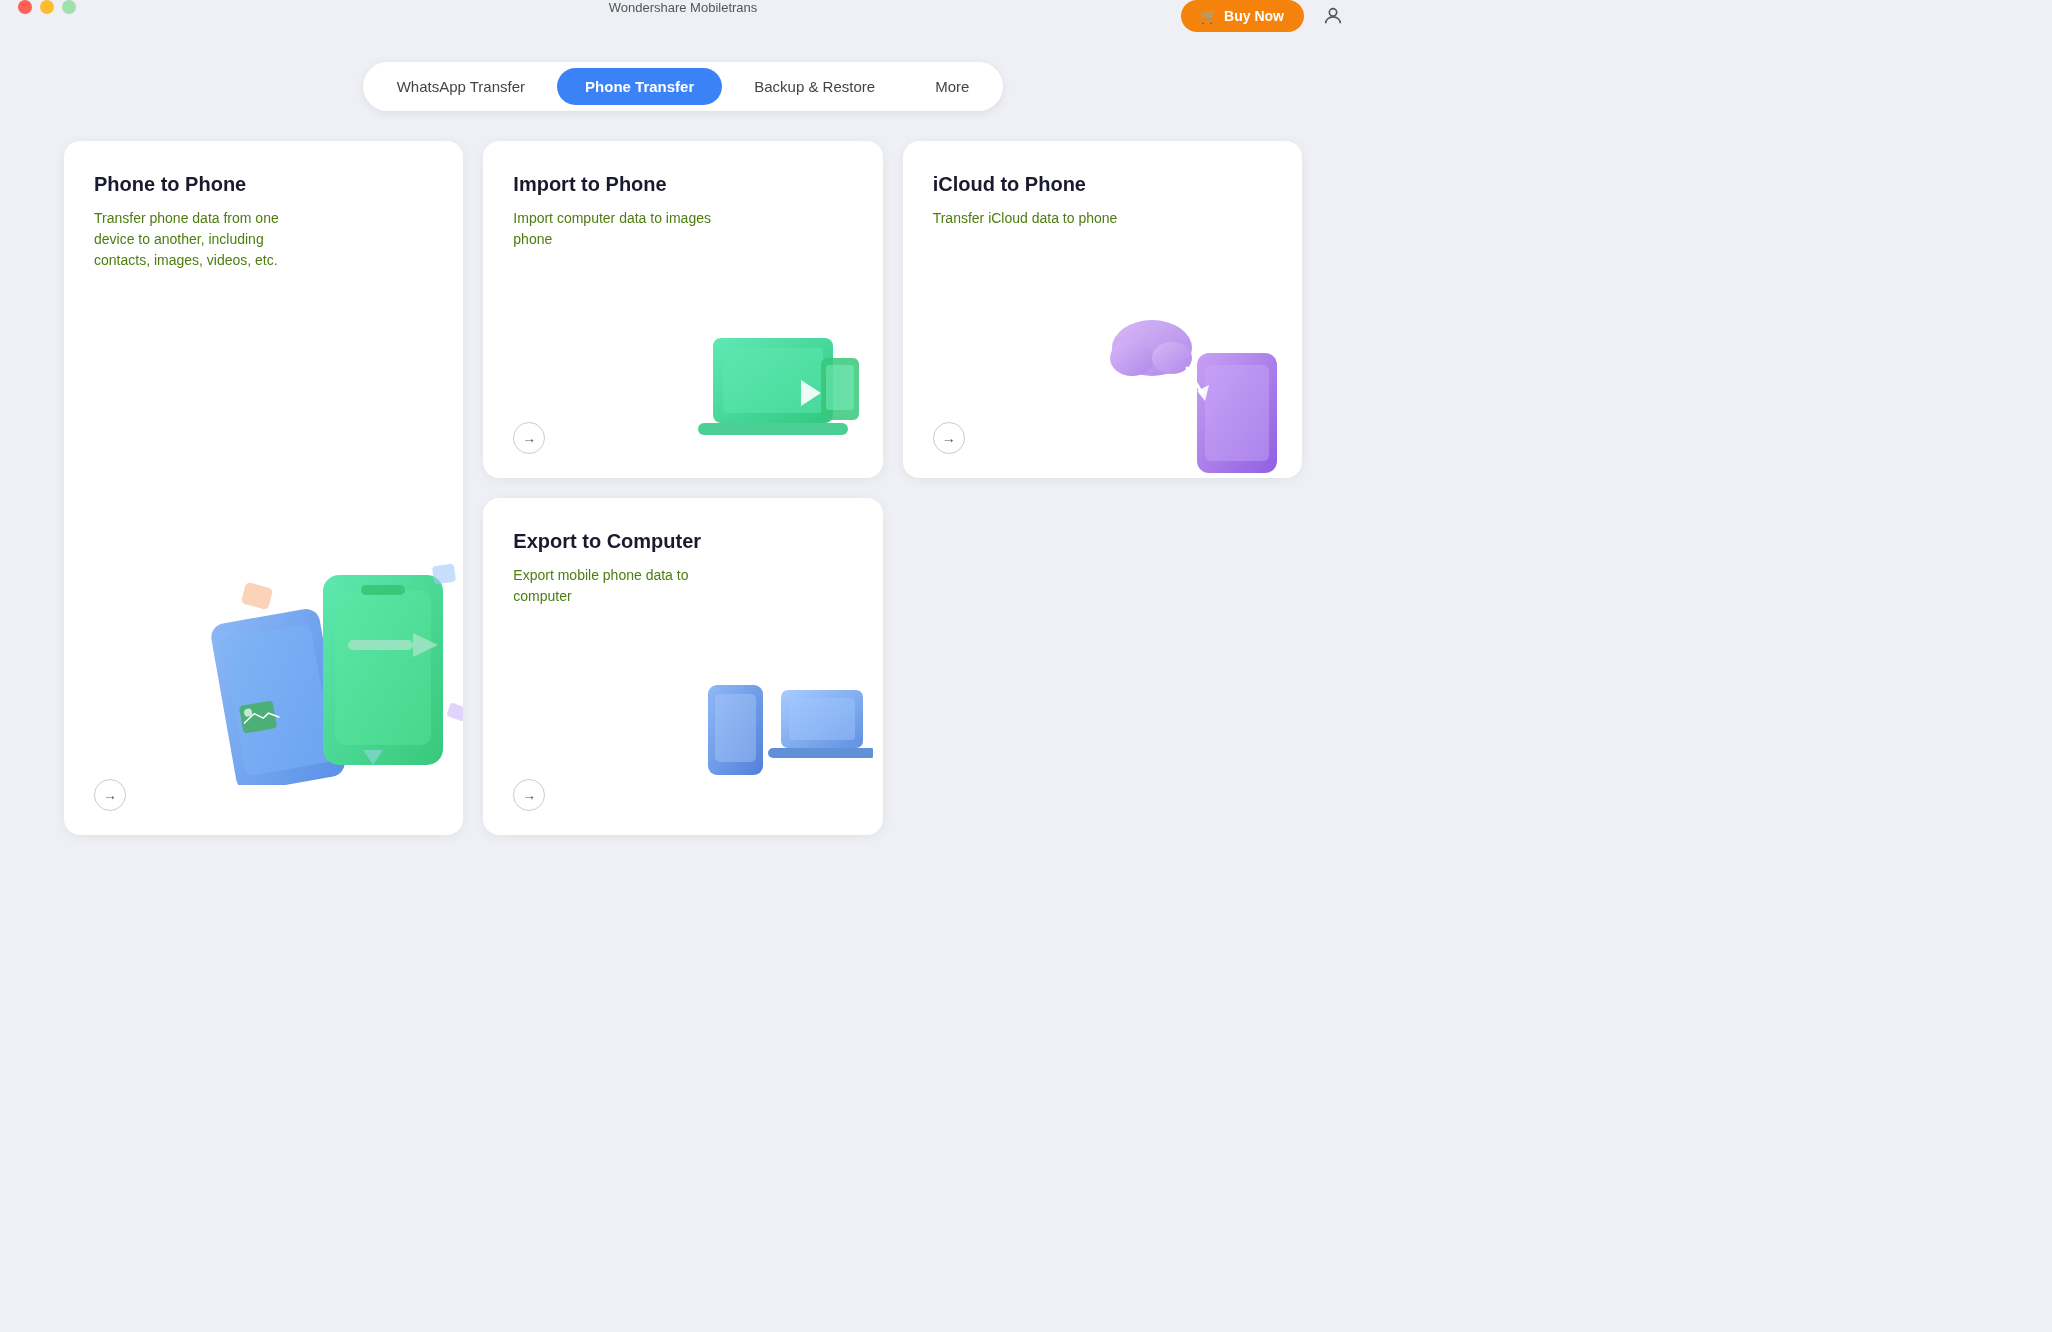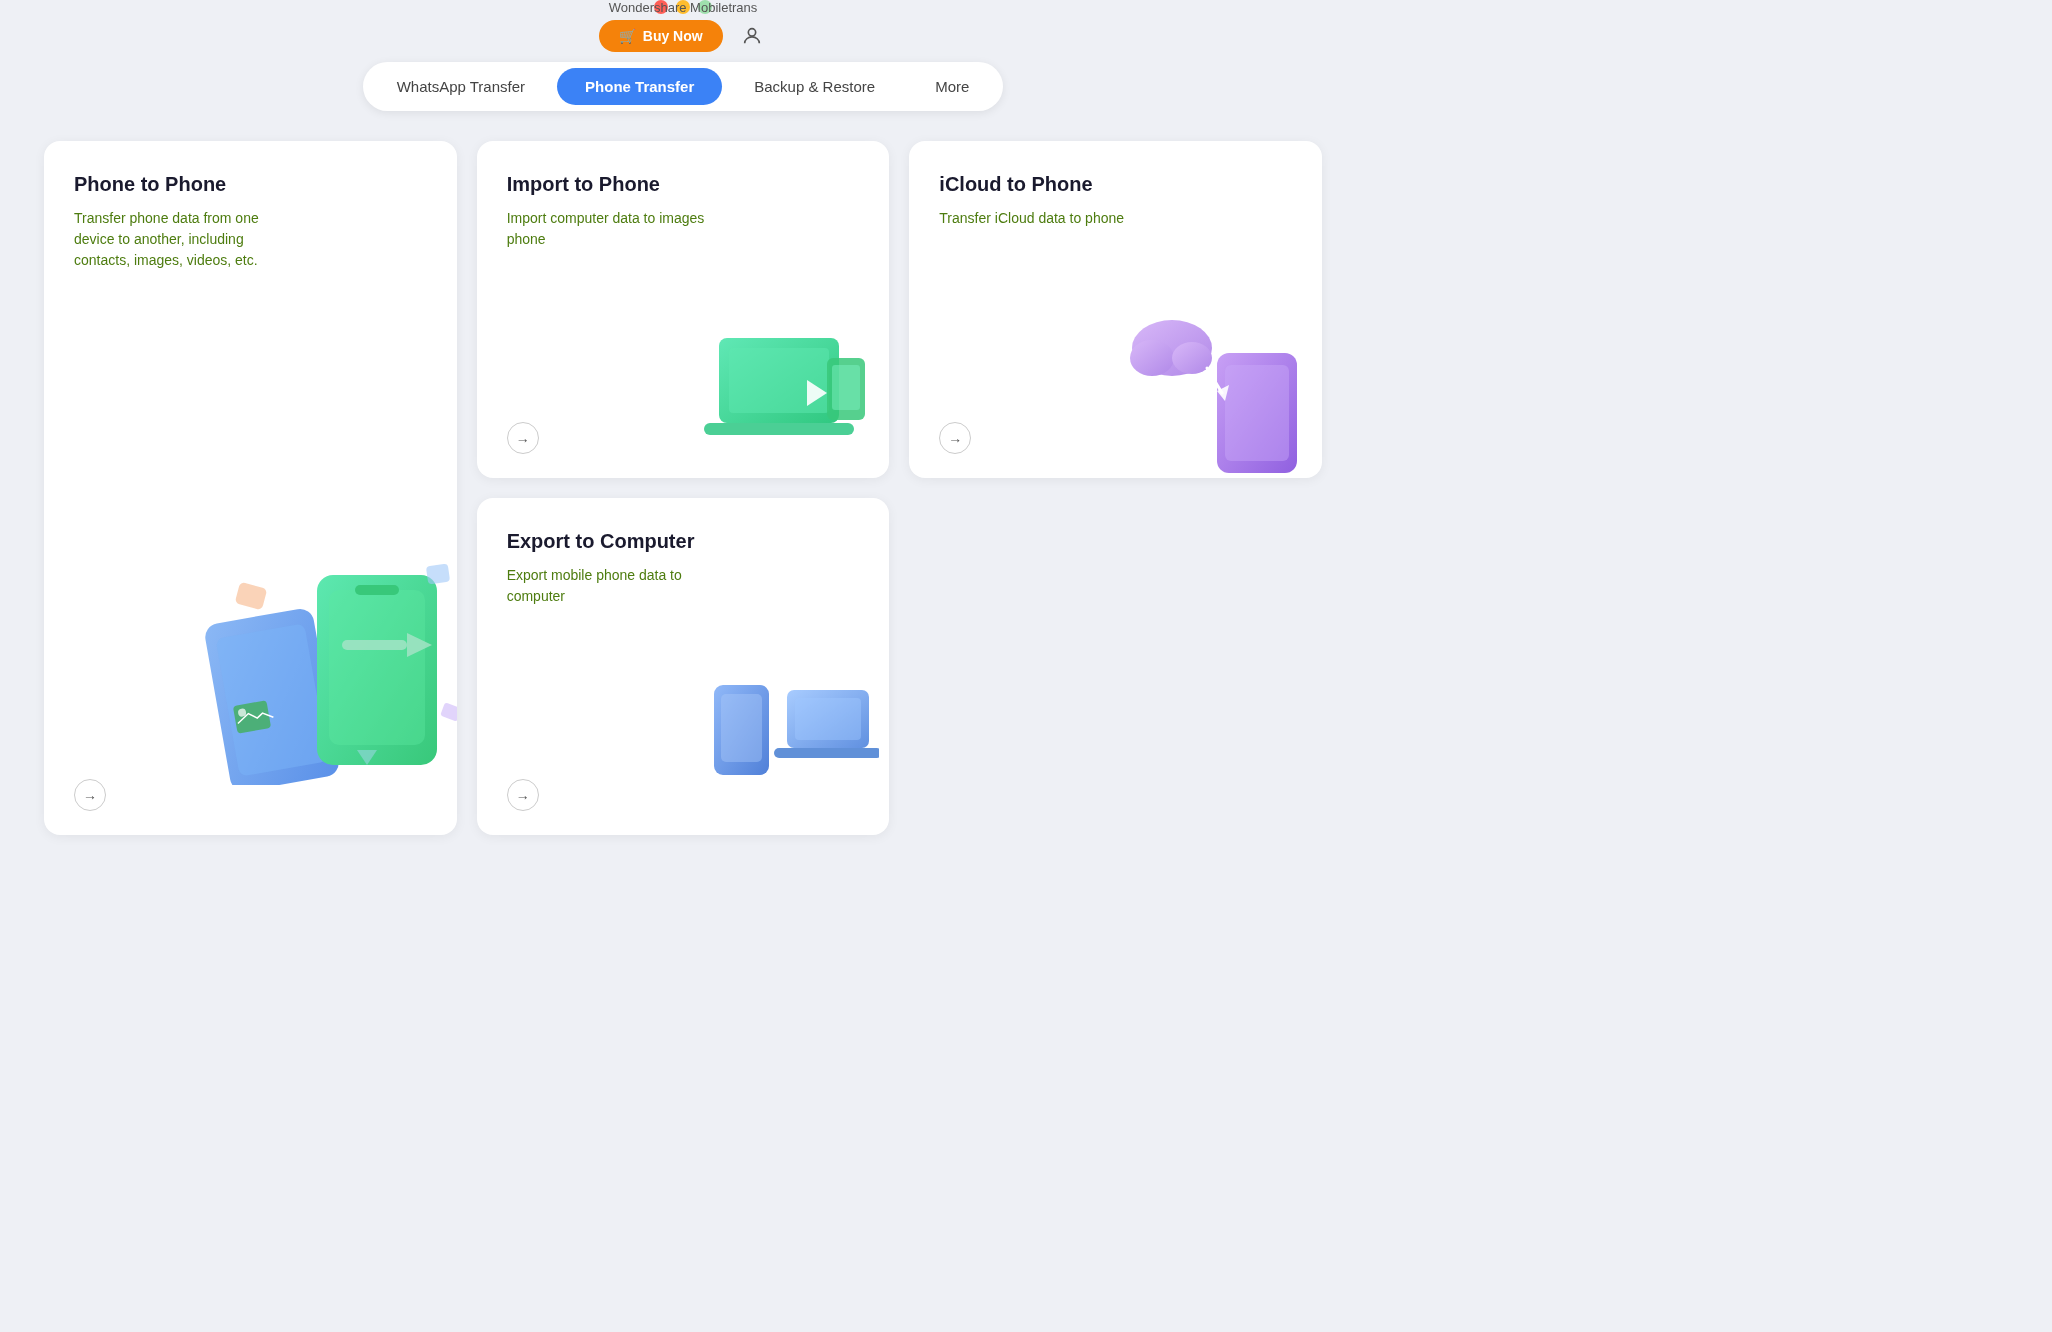--- a/index.html
+++ b/index.html
@@ -10,25 +10,24 @@
       background: #eef0f5;
       font-family: -apple-system, BlinkMacSystemFont, 'Segoe UI', sans-serif;
       overflow: hidden;
     }
 
     
     .titlebar {
       height: 52px;
       background: #eef0f5;
       display: flex;
-      align-items: center;
+      align-items: flex-start;
       justify-content: space-between;
       padding: 0 18px;
       position: relative;
-      flex-direction: column;
     }
 
     .traffic-lights {
       display: flex;
       gap: 8px;
       align-items: center;
     }
 
     .tl {
       width: 14px;
@@ -112,21 +111,21 @@
     }
 
     .nav-tab.active {
       background: #3b82f6;
       color: white;
       font-weight: 700;
     }
 
     
     .main-content {
-      padding: 10px 44px 30px;
+      padding: 10px 64px 30px;
       display: grid;
       grid-template-columns: 1fr 1fr 1fr;
       grid-template-rows: 1fr 1fr;
       gap: 20px;
       height: calc(868px - 52px - 82px);
     }
 
     
     .card {
       background: white;

